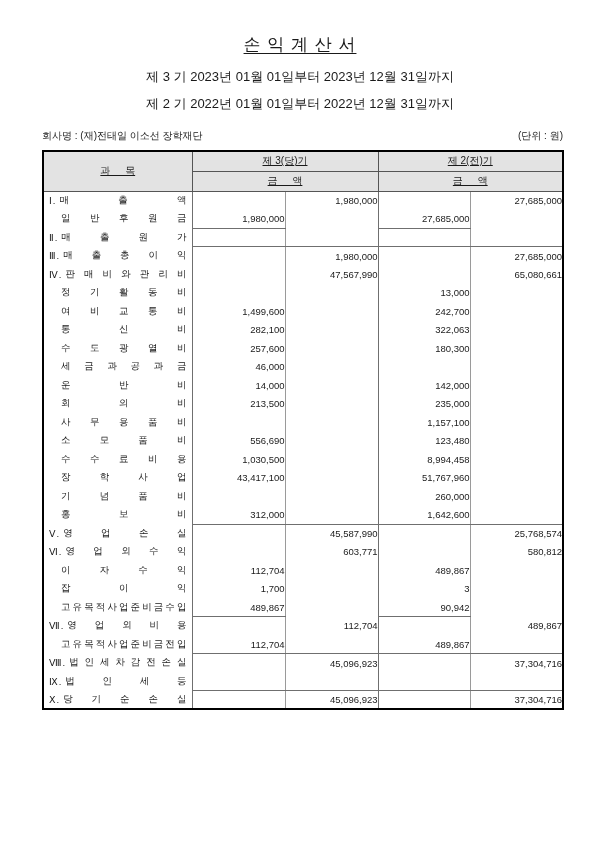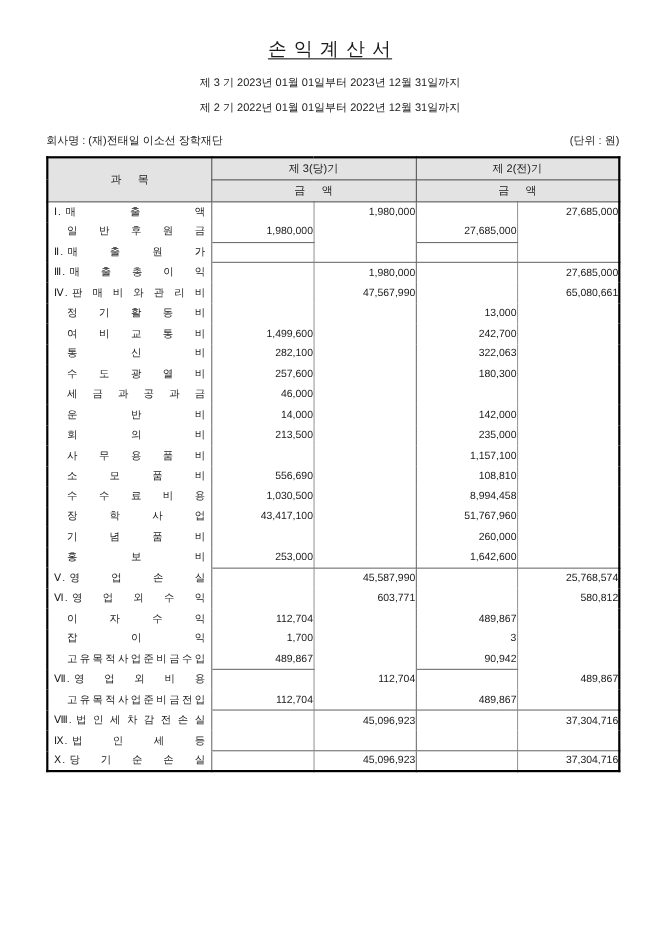--- a/index.html
+++ b/index.html
@@ -15,21 +15,21 @@
   .doc-title {
     margin: 0; padding-top: 33px;
     text-align: center;
     font-size: 17px; font-weight: normal;
     letter-spacing: 1px;
   }
   .doc-title span { text-decoration: underline; text-underline-offset: 3px; }
 
   .subtitle {
     text-align: center;
-    font-size: 10px;
+    font-size: 13px;
     margin-top: 9px;
     color: #1a1a1a;
     white-space: pre;
   }
   .subtitle:first-of-type { margin-top: 12px; }
 
   .meta-row {
     width: 521px;
     margin: 16px 0 7px 42px;
     display: flex;
@@ -45,20 +45,21 @@
     border: 2px solid #000;
   }
   table.stmt th {
     background: #e3e3e3;
     font-weight: normal;
     font-size: 10px;
     height: 20px;
     border: 1px solid #555;
     padding: 0;
     text-align: center;
+    text-decoration: underline;
   }
   th.wsp { word-spacing: 12px; }
   table.stmt td {
     font-size: 9.5px;
     height: 18.5px;
     padding: 0;
     overflow: hidden;
     white-space: nowrap;
   }
   td.account  { border-right: 1px solid #6f6f6f; }
@@ -339,21 +340,21 @@
               <span class="chars">
                 <span>소</span>
                 <span>모</span>
                 <span>품</span>
                 <span>비</span>
               </span>
             </div>
           </td>
           <td class="c-cur-d">556,690</td>
           <td class="c-cur-t"></td>
-          <td class="c-prev-d">108,810</td>
+          <td class="c-prev-d">123,480</td>
           <td class="c-prev-t"></td>
         </tr>
         <tr>
           <td class="account">
             <div class="acct indent">
               <span class="chars">
                 <span>수</span>
                 <span>수</span>
                 <span>료</span>
                 <span>비</span>
@@ -401,21 +402,21 @@
         <tr class="rule-full">
           <td class="account">
             <div class="acct indent">
               <span class="chars">
                 <span>홍</span>
                 <span>보</span>
                 <span>비</span>
               </span>
             </div>
           </td>
-          <td class="c-cur-d">253,000</td>
+          <td class="c-cur-d">312,000</td>
           <td class="c-cur-t"></td>
           <td class="c-prev-d">1,642,600</td>
           <td class="c-prev-t"></td>
         </tr>
         <tr>
           <td class="account">
             <div class="acct">
               <span class="prefix">Ⅴ.</span>
               <span class="chars">
                 <span>영</span>

